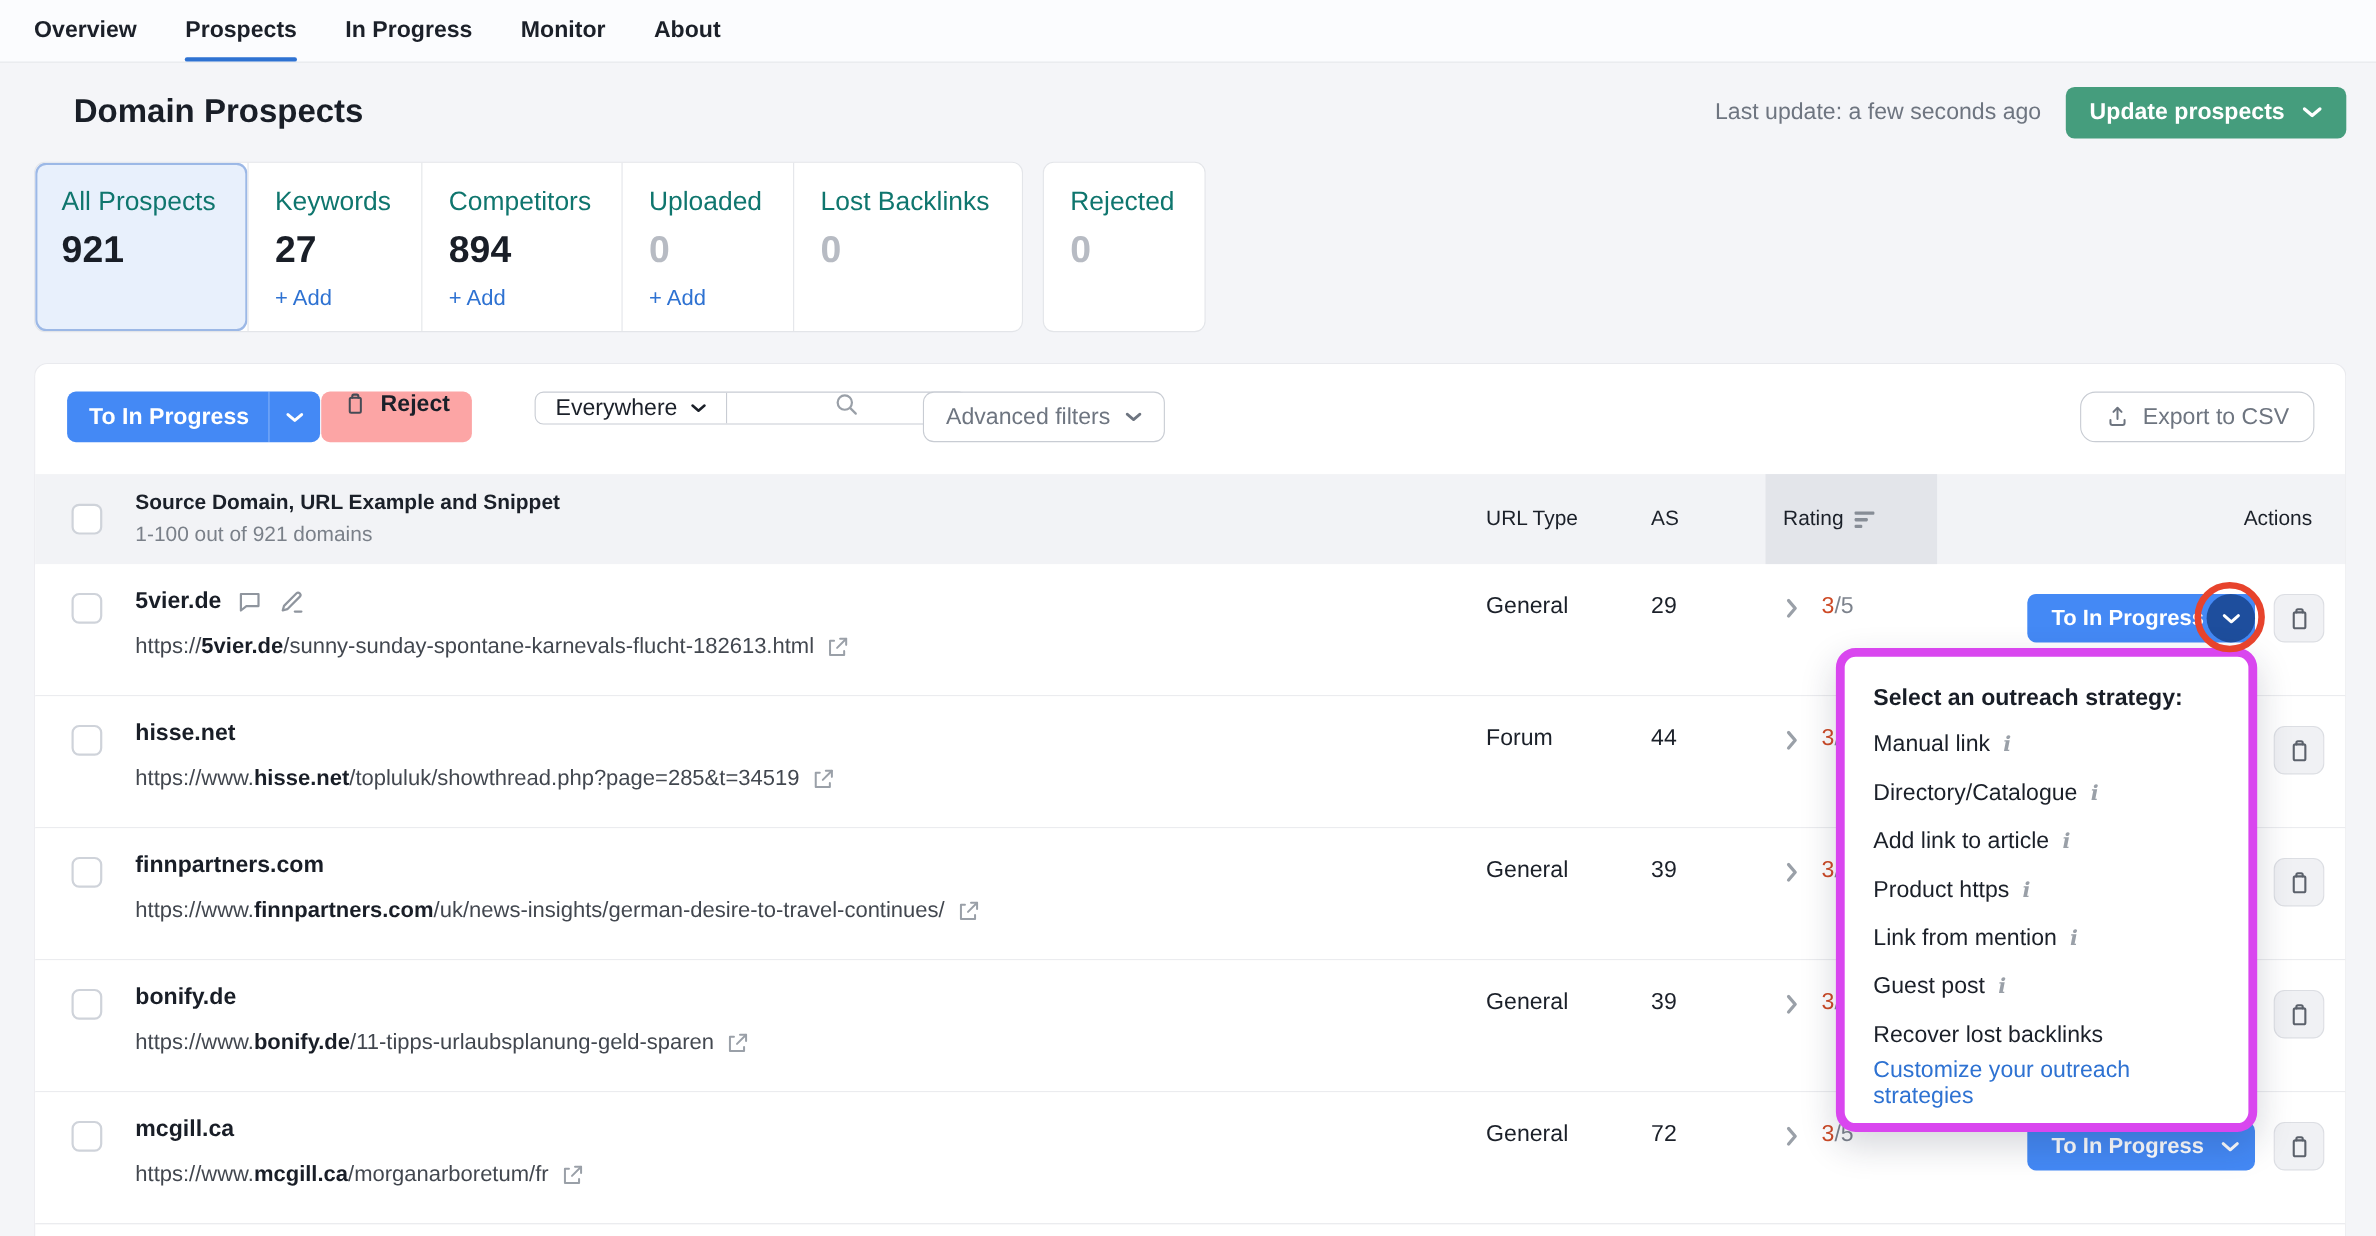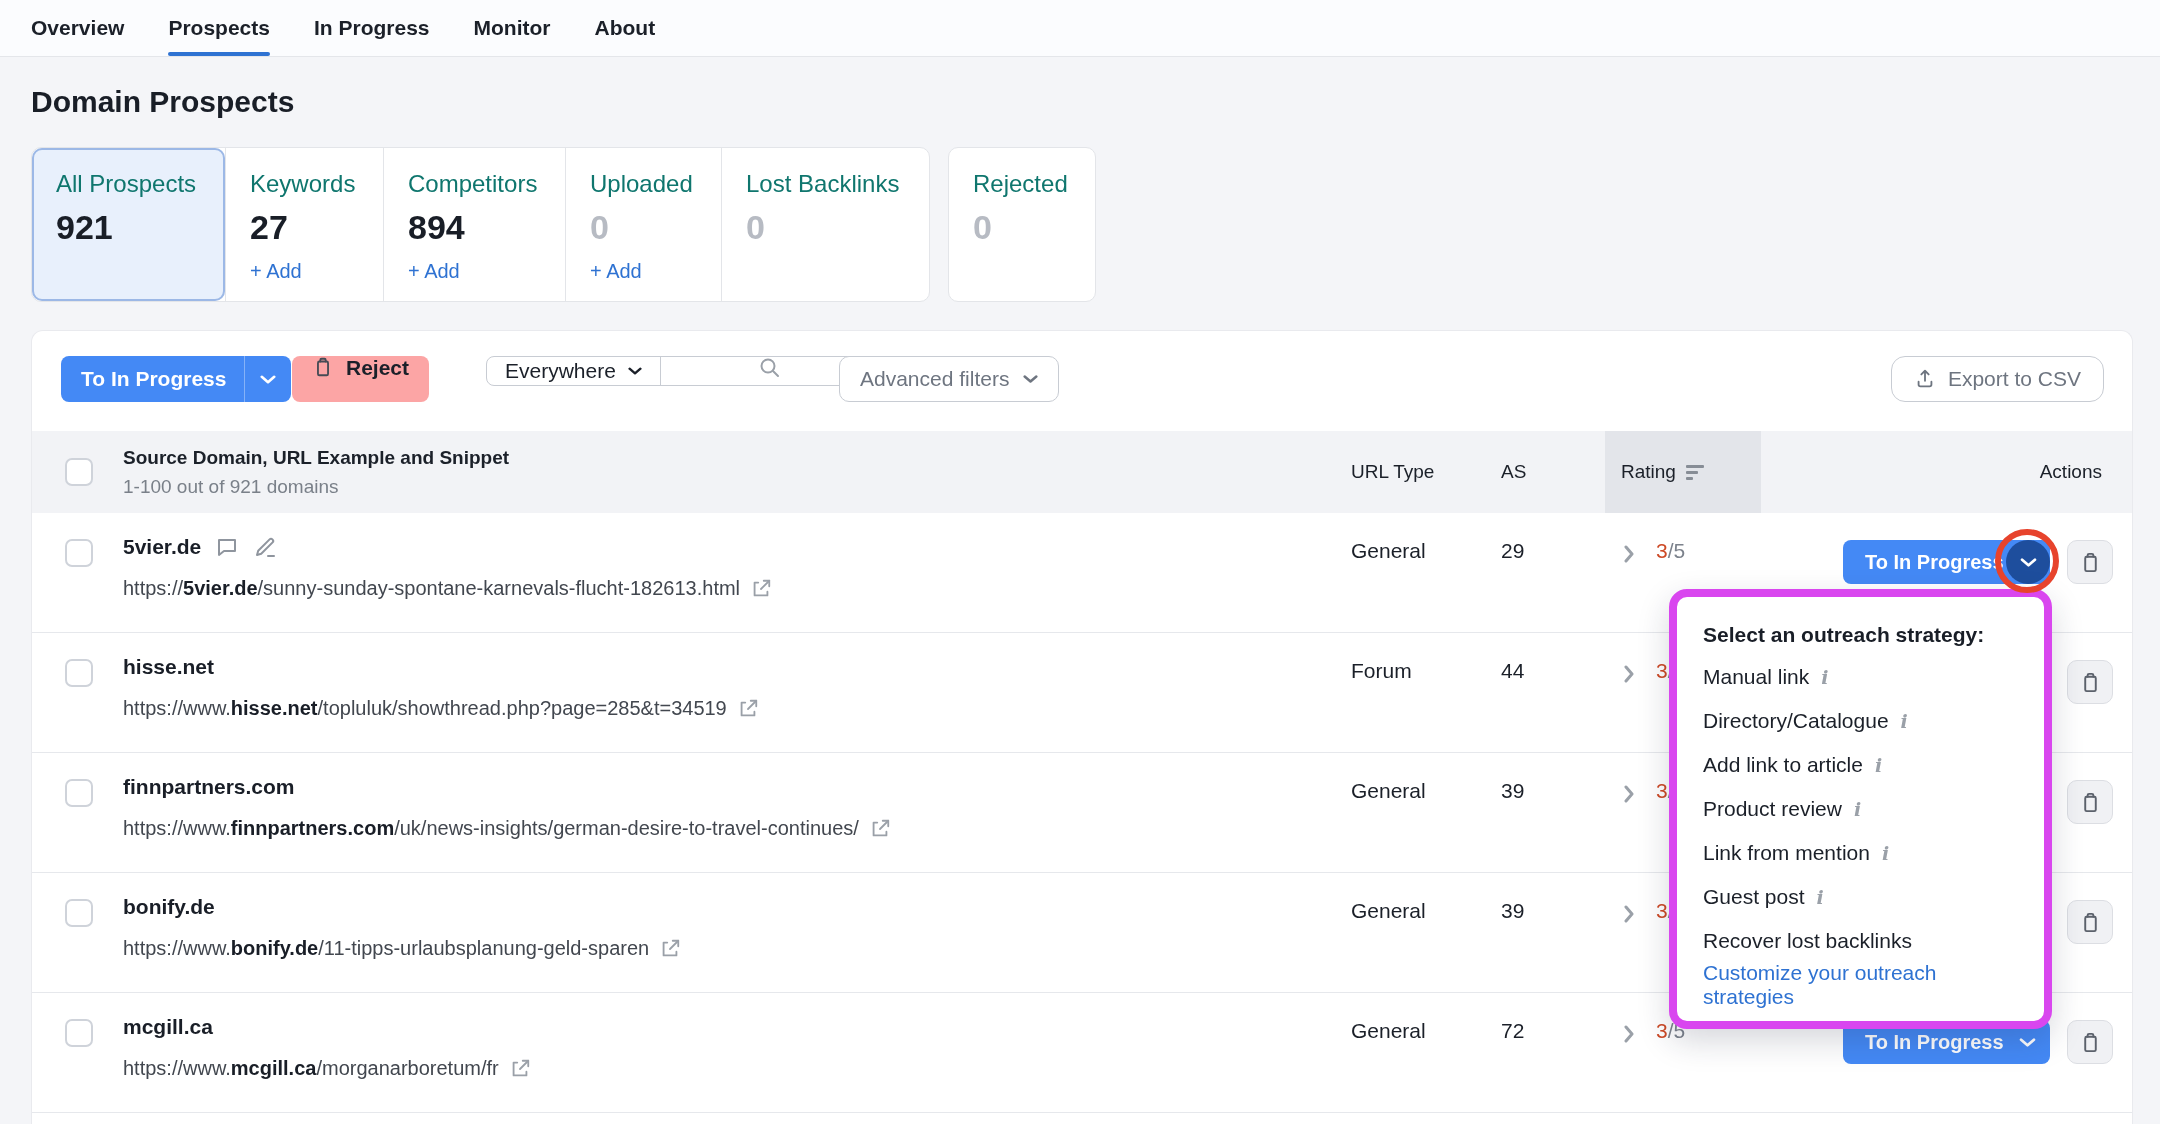--- a/index.html
+++ b/index.html
@@ -11,21 +11,21 @@
     background:#fbfcfe; border-bottom:1px solid #e4e6ea;
     display:flex; align-items:stretch; padding-left:31px; gap:44px; }
   .nav-tab { font-size:21px; font-weight:600; color:#1b2029; display:flex;
     align-items:center; position:relative; cursor:pointer; }
   .nav-tab.active::after { content:""; position:absolute; left:0; right:0;
     bottom:0; height:4px; background:#2e72d2; border-radius:2px; }
 
   
   .page-header { position:absolute; top:57px; left:31px; width:2102px; height:90px;
     display:flex; align-items:center; justify-content:space-between; }
-  .page-title { font-size:30px; font-weight:700; }
+  .page-title { font-size:30px; font-weight:700;margin-left:36px; }
   .header-right { display:flex; align-items:center; gap:22px; }
   .last-update { font-size:21px; color:#6e7580; }
   .btn-update { height:47px; background:#459d7d; border-radius:8px; color:#fff;
     font-size:21px; font-weight:700; display:flex; align-items:center; gap:16px;
     padding:0 22px; cursor:pointer; }
 
   
   .cards { position:absolute; top:147px; left:31px; display:flex; }
   .card-group { display:flex; background:#fff; border:1px solid #e3e5e9;
     border-radius:10px; height:155px; }
@@ -151,20 +151,31 @@
 <div class="nav">
   <div class="nav-tab">Overview</div>
   <div class="nav-tab active">Prospects</div>
   <div class="nav-tab">In Progress</div>
   <div class="nav-tab">Monitor</div>
   <div class="nav-tab">About</div>
 </div>
 
 <div class="page-header">
   <div class="page-title">Domain Prospects</div>
+  <div class="header-right">
+    <div class="last-update">Last update: a few seconds ago</div>
+    <div class="btn-update">
+      <span>Update prospects</span>
+      <span style="display:flex;">
+        <svg width="18" height="12" viewBox="0 0 18 12">
+            <path d="M2 3 L9 9 L16 3" stroke="#fff" stroke-width="3" fill="none" stroke-linecap="round" stroke-linejoin="round"></path>
+          </svg>
+      </span>
+    </div>
+  </div>
 </div>
 
 <div class="cards">
   <div class="card-group">
     <div class="card-cell selected w-ap">
       <div class="card-label">All Prospects</div>
       <div class="card-value">921</div>
     </div>
     <div class="card-cell w-kw">
       <div class="card-label">Keywords</div>
@@ -491,21 +502,21 @@
   </div>
   <div class="dd-item">
     <span>Directory/Catalogue</span>
     <span class="dd-info">i</span>
   </div>
   <div class="dd-item">
     <span>Add link to article</span>
     <span class="dd-info">i</span>
   </div>
   <div class="dd-item">
-    <span>Product review</span>
+    <span>Product https</span>
     <span class="dd-info">i</span>
   </div>
   <div class="dd-item">
     <span>Link from mention</span>
     <span class="dd-info">i</span>
   </div>
   <div class="dd-item">
     <span>Guest post</span>
     <span class="dd-info">i</span>
   </div>

